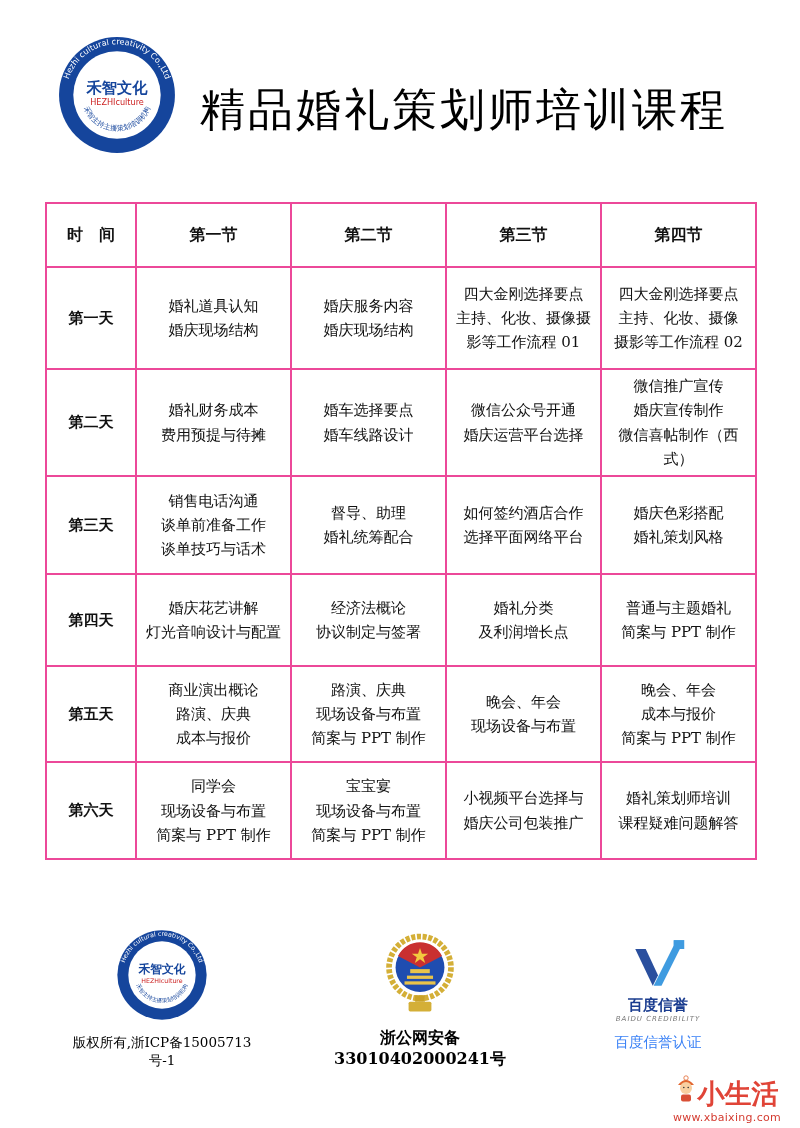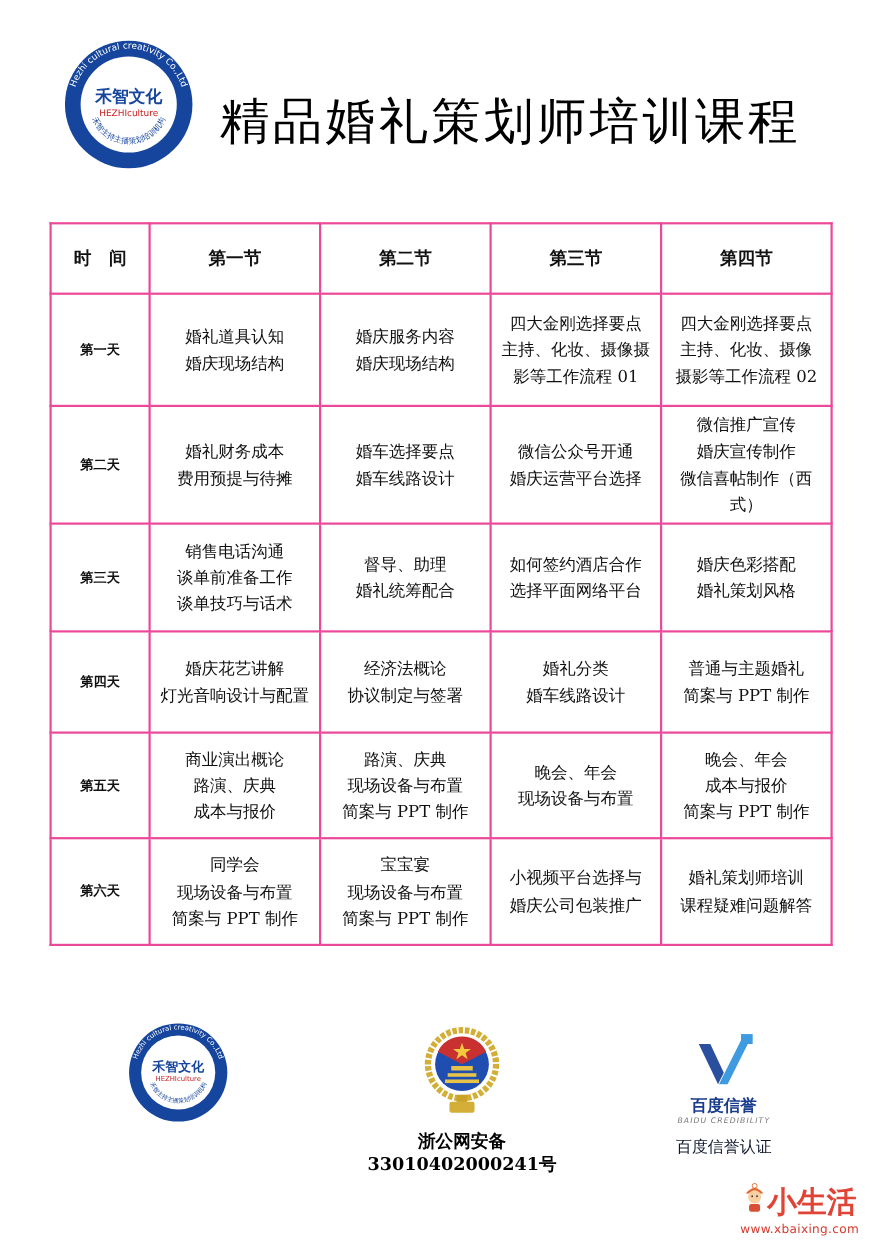--- a/index.html
+++ b/index.html
@@ -21,41 +21,41 @@
   .course-table {
     position:absolute; left:45px; top:202px; width:710px;
     border-collapse:collapse; table-layout:fixed;
   }
   .course-table th, .course-table td {
     border:2px solid #ec4899; text-align:center; vertical-align:middle;
     padding:4px 6px; white-space:pre-line;
   }
   .course-table thead th { font-size:16px; font-weight:bold; height:64px; }
   .col-time { width:90px; } .col-s { width:155px; }
-  .day-cell { font-size:12px; font-weight:bold; }
+  .day-cell { font-size:15px; font-weight:bold; }
   .course-cell { font-size:15px; line-height:1.62; }
   tbody tr:nth-child(1){ height:102px; }
   tbody tr:nth-child(2){ height:92px; }
   tbody tr:nth-child(3){ height:98px; }
   tbody tr:nth-child(4){ height:92px; }
   tbody tr:nth-child(5){ height:96px; }
   tbody tr:nth-child(6){ height:97px; }
 
   
   .footer-block { position:absolute; text-align:center; }
   .f-left  { left:62px;  top:928px; width:200px; }
   .f-center{ left:310px; top:930px; width:220px; }
   .f-right { left:578px; top:938px; width:160px; }
   .f-left .copyright { margin-top:8px; font-size:13.5px; color:#000; }
   .f-center .police-text { margin-top:6px; font-size:16px; font-weight:bold; color:#000; }
   .baidu-cn { margin-top:4px; font-size:15px; font-weight:bold; color:#1a3c8f;
               font-family:"DejaVu Sans","Liberation Sans",sans-serif; }
   .baidu-en { font-size:7px; letter-spacing:1px; color:#777;
               font-family:"DejaVu Sans","Liberation Sans",sans-serif;font-style:italic; }
-  .baidu-cert { margin-top:10px; font-size:14.5px; color:#0f172a; }
+  .baidu-cert { margin-top:10px; font-size:14.5px; color:#3b82f6; }
 
   
   .watermark { position:absolute; right:10px; bottom:4px; width:126px; text-align:center; }
   .wm-top { display:flex; align-items:flex-end; justify-content:center; gap:2px; }
   .wm-name { font-size:27px; font-weight:bold; color:#e04437; line-height:1;
              font-family:"DejaVu Sans","Liberation Sans",sans-serif; }
   .wm-url { font-size:11px; color:#d43b30; margin-top:4px; letter-spacing:0.3px;
             font-family:"DejaVu Sans","Liberation Sans",sans-serif; }
 
   svg text { font-family:"DejaVu Sans","Liberation Sans",sans-serif; }
@@ -137,21 +137,21 @@
       <td class="course-cell">婚庆色彩搭配
 婚礼策划风格</td>
     </tr>
     <tr>
       <th class="day-cell">第四天</th>
       <td class="course-cell">婚庆花艺讲解
 灯光音响设计与配置</td>
       <td class="course-cell">经济法概论
 协议制定与签署</td>
       <td class="course-cell">婚礼分类
-婚车线路设计</td>
+及利润增长点</td>
       <td class="course-cell">普通与主题婚礼
 简案与 PPT 制作</td>
     </tr>
     <tr>
       <th class="day-cell">第五天</th>
       <td class="course-cell">商业演出概论
 路演、庆典
 成本与报价</td>
       <td class="course-cell">路演、庆典
 现场设备与布置
@@ -188,20 +188,21 @@
       <text font-size="8" fill="#ffffff">
         <textPath href="#arcT2" startOffset="50%" text-anchor="middle">Hezhi cultural creativity Co.,Ltd</textPath>
       </text>
       <text x="60" y="58" text-anchor="middle" font-size="15" font-weight="bold" fill="#15459c">禾智文化</text>
       <text x="60" y="70" text-anchor="middle" font-size="8" fill="#cc2222">HEZHIculture</text>
       <text font-size="7" fill="#15459c">
         <textPath href="#arcB2" startOffset="50%" text-anchor="middle">禾智主持主播策划培训机构</textPath>
       </text>
     </svg>
   </span>
+  <div class="copyright">版权所有,浙ICP备15005713号-1</div>
 </div>
 
 <div class="footer-block f-center">
   <span>
     <svg viewBox="0 0 100 108" width="82" height="88">
       <circle cx="50" cy="46" r="38" fill="none" stroke="#d4af37" stroke-width="7" stroke-dasharray="5 2"></circle>
       <circle cx="50" cy="46" r="30" fill="#1f4db0"></circle>
       <path d="M 23 32 A 30 30 0 0 1 77 32 L 50 46 Z" fill="#c93030"></path>
       <polygon points="50,22 52.4,29 60,29 54,33.5 56.3,40.5 50,36 43.7,40.5 46,33.5 40,29 47.6,29" fill="#f3c93f"></polygon>
       <rect x="38" y="48" width="24" height="5" fill="#e8c34a"></rect>

